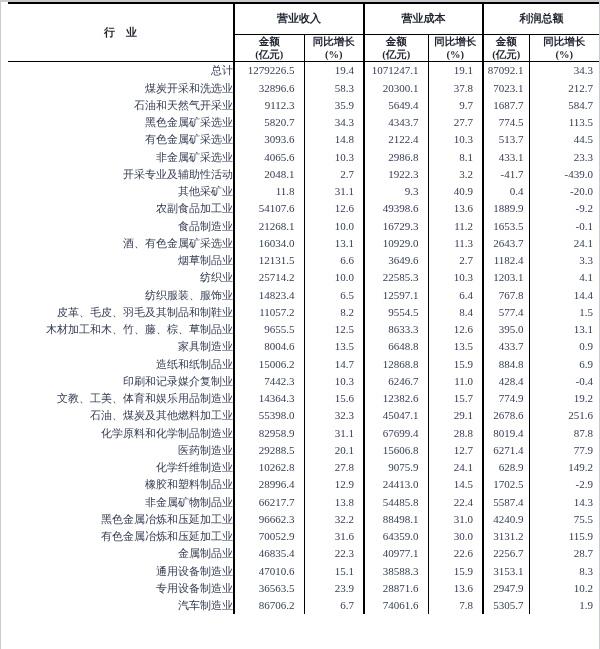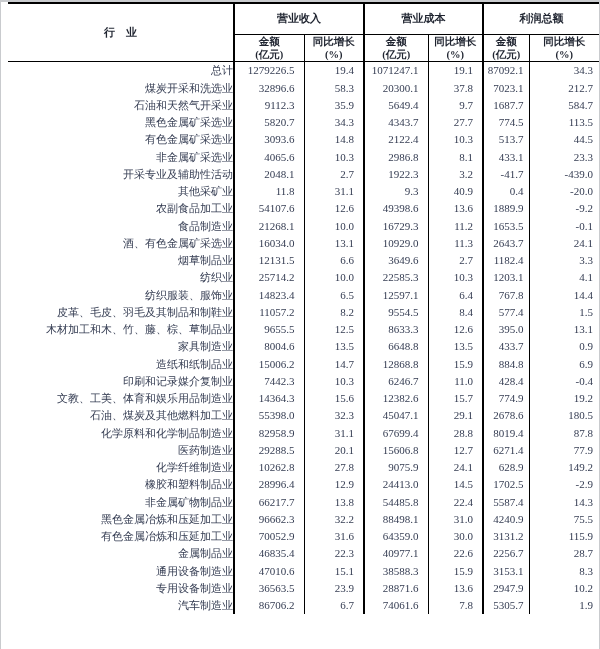--- a/index.html
+++ b/index.html
@@ -304,21 +304,21 @@
     <td class="num">774.9</td>
     <td class="num">19.2</td>
   </tr>
         <tr>
     <td class="ind indent">石油、煤炭及其他燃料加工业</td>
     <td class="num">55398.0</td>
     <td class="num">32.3</td>
     <td class="num">45047.1</td>
     <td class="num">29.1</td>
     <td class="num">2678.6</td>
-    <td class="num">180.5</td>
+    <td class="num">251.6</td>
   </tr>
         <tr>
     <td class="ind indent">化学原料和化学制品制造业</td>
     <td class="num">82958.9</td>
     <td class="num">31.1</td>
     <td class="num">67699.4</td>
     <td class="num">28.8</td>
     <td class="num">8019.4</td>
     <td class="num">87.8</td>
   </tr>

